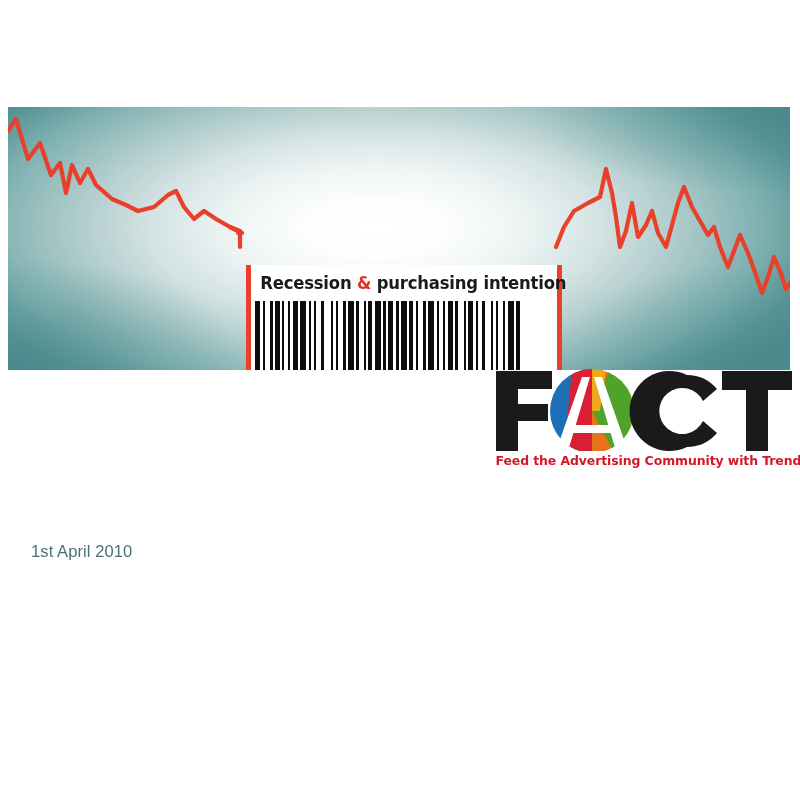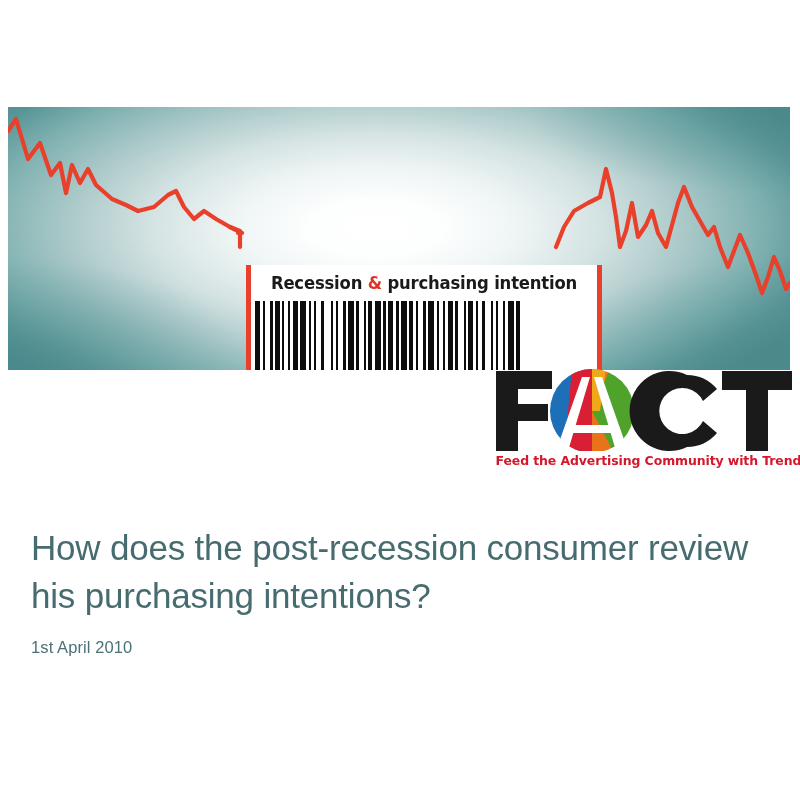--- a/index.html
+++ b/index.html
@@ -51,21 +51,21 @@
     top: 0;
     width: 782px;
     height: 263px;
   }
 
   
   #barcode-block {
     position: absolute;
     left: 238px;
     top: 158px;
-    width: 356px;
+    width: 316px;
     height: 138px;
     background: #ffffff;
     box-sizing: border-box;
     border-left: 5px solid #e8402a;
     border-right: 5px solid #e8402a;
   }
   #barcode-label {
     position: absolute;
     left: 0;
     right: 0;
@@ -307,15 +307,14 @@
 
     <g>
       <path fill="#1a1a1a" d="M228,4 H298 V23 H274 V84 H252 V23 H228 Z"></path>
     </g>
   </svg>
 
   <div id="fact-tagline">Feed the Advertising Community with Trends</div>
 </div>
 
 <div id="title-block">
-  <h1 id="deck-title">How does the post-recession consumer review his purchasing intentions?</h1>
   <p id="deck-date">1st April 2010</p>
 </div>
 
 </body></html>

